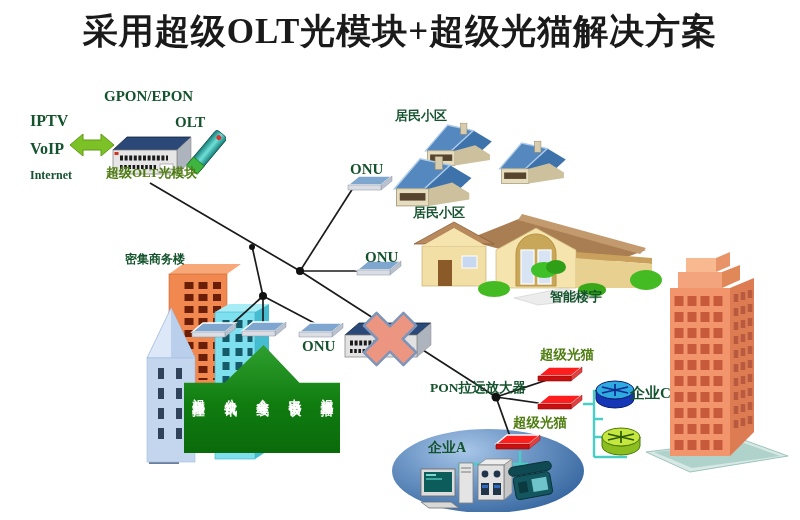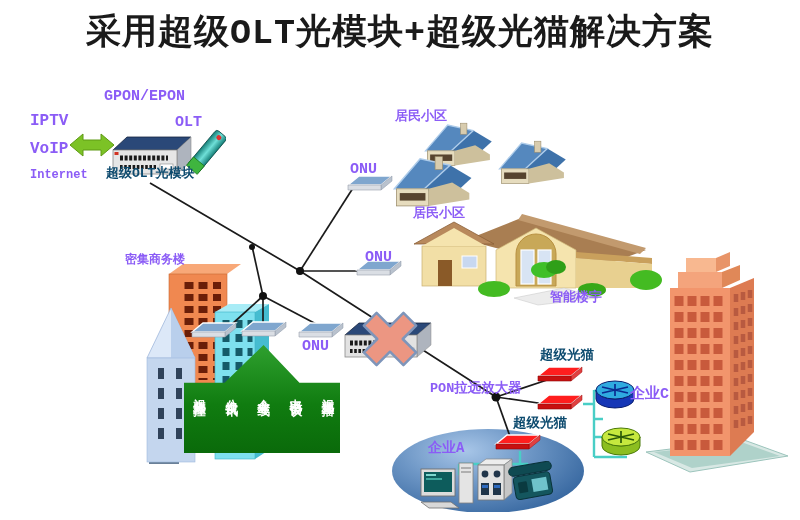--- a/index.html
+++ b/index.html
@@ -1,20 +1,20 @@
 <!DOCTYPE html>
 <html><head>
 <meta charset="utf-8">
 <style>
   html,body{margin:0;padding:0;background:#fff;}
   .stage{position:relative;width:800px;height:512px;background:#fff;overflow:hidden;
-         font-family:Liberation Mono, monospace;}
+         font-family:Liberation Serif, serif;}
   .abs{position:absolute;}
-  .lbl{position:absolute;font-weight:bold;color:#8b5cf6;white-space:nowrap;z-index:5;}
-  .red{color:#0c4a6e;}
+  .lbl{position:absolute;font-weight:bold;color:#14532d;white-space:nowrap;z-index:5;}
+  .red{color:#4d7c0f;}
   .z1{z-index:1}.z3{z-index:3}.z4{z-index:4}
   .title{left:0;right:0;top:8px;text-align:center;font-size:35px;font-weight:900;
          color:#1a1a1a;letter-spacing:1px;z-index:5;position:absolute;}
   .wires{position:absolute;left:0;top:0;z-index:2;pointer-events:none;}
   .ellipseA{position:absolute;left:392px;top:429px;width:192px;height:84px;border-radius:50%;
     background:radial-gradient(ellipse at 38% 26%, #A8C6E8 0%, #6E97C6 38%, #3A6AA2 78%, #2A5A94 100%);
     z-index:1;}
   .green-arrow{position:absolute;left:184px;top:345px;width:156px;height:108px;z-index:2;
     background:linear-gradient(180deg,#2FA02F 0%,#107C10 55%,#0A6A0A 100%);
     clip-path:polygon(51% 0%, 74% 35%, 100% 35%, 100% 100%, 0% 100%, 0% 35%, 26% 35%);}

